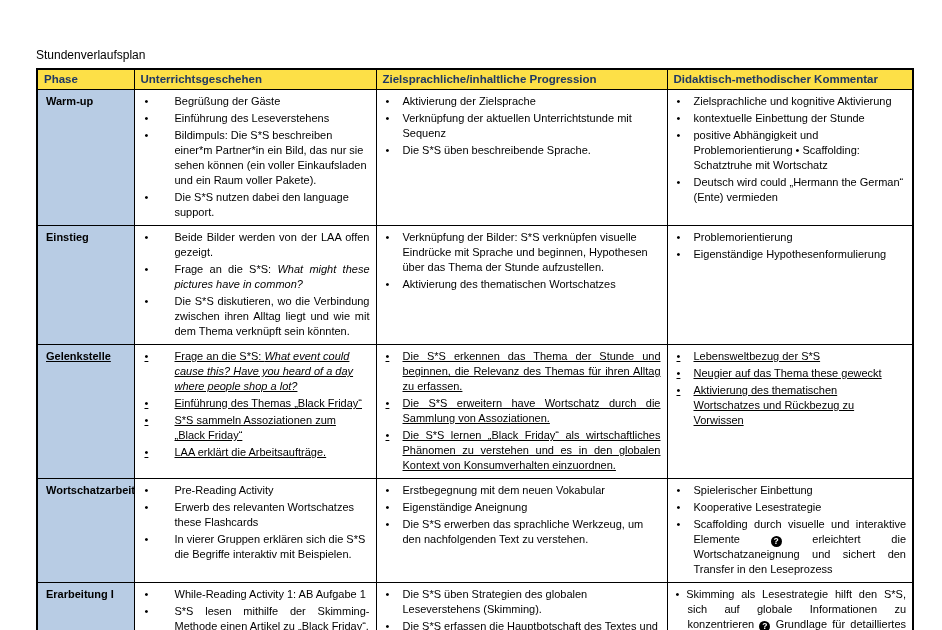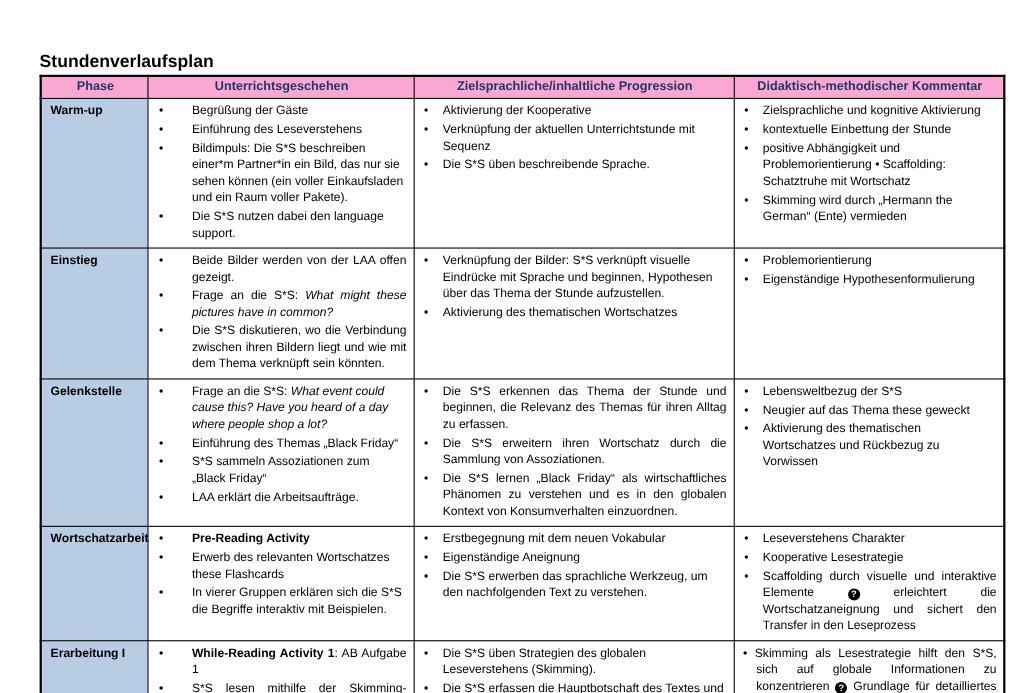--- a/index.html
+++ b/index.html
@@ -2,54 +2,54 @@
 <html><head>
 <meta charset="utf-8">
 <style>
   html,body{margin:0;padding:0;}
   body{
     width:942px;height:630px;background:#ffffff;
     font-family:"Liberation Sans", sans-serif;color:#000;
     -webkit-font-smoothing:antialiased;
   }
   .page{position:relative;width:942px;height:630px;background:#fff;overflow:hidden;}
-  .doc-title{position:absolute;left:36px;top:48px;font-size:16px;font-weight:bold;}
+  .doc-title{position:absolute;left:36px;top:48px;font-size:12px;font-weight:normal;}
   table.plan{
     position:absolute;left:36px;top:68px;width:877px;
     border-collapse:collapse;table-layout:fixed;
     border:2px solid #000;
   }
   table.plan th, table.plan td{
     border:1px solid #000;vertical-align:top;
     font-size:11px;line-height:15px;
   }
   table.plan thead tr{height:19px;}
   table.plan th{
-    background:#f9a8d4;color:#1f3864;text-align:center;
+    background:#fde047;color:#1f3864;text-align:left;
     font-weight:bold;font-size:11.5px;padding:2px 4px 2px 6px;
   }
   td.phase-cell{
     background:#b8cce4;font-weight:bold;color:#000;
     padding:4px 4px 4px 8px;
     margin-top:47px;
   }
   td.content-cell{padding:4px 4px 3px 0;background:#fff;}
   .bullet{display:flex;margin:0 0 2px 0;}
   .col-c2 .bullet{padding-left:10px;}
   .col-c2 .marker{flex:0 0 30px;}
   .col-c3 .bullet,.col-c4 .bullet{padding-left:9px;}
   .col-c3 .marker,.col-c4 .marker{flex:0 0 17px;}
   .marker{text-align:left;}
   .btext{flex:1;padding-right:2px;}
   .justify .btext{text-align:justify;}
   .tight-p{
     padding-left:16px;text-indent:-12px;margin:0 2px 2px 4px;
     text-align:justify;
   }
-  .run-b{font-weight:bold;}
+  .run-b{font-weight:normal;}
   .run-i{font-style:italic;}
   .qicon{
     display:inline-block;width:11px;height:11px;border-radius:50%;
     background:#000;color:#fff;font-size:8.5px;line-height:11px;
     text-align:center;font-weight:bold;vertical-align:-1px;
     text-indent:0;
   }
 </style>
 </head>
 <body>
@@ -88,21 +88,21 @@
               <div class="btext"><span>Bildimpuls: Die S*S beschreiben einer*m Partner*in ein Bild, das nur sie sehen können (ein voller Einkaufsladen und ein Raum voller Pakete).</span></div>
             </div>
             <div class="bullet">
               <span class="marker">•</span>
               <div class="btext"><span>Die S*S nutzen dabei den language support.</span></div>
             </div>
           </td>
           <td class="content-cell col-c3">
             <div class="bullet">
               <span class="marker">•</span>
-              <div class="btext"><span>Aktivierung der Kooperative</span></div>
+              <div class="btext"><span>Aktivierung der Zielsprache</span></div>
             </div>
             <div class="bullet">
               <span class="marker">•</span>
               <div class="btext"><span>Verknüpfung der aktuellen Unterrichtstunde mit Sequenz</span></div>
             </div>
             <div class="bullet">
               <span class="marker">•</span>
               <div class="btext"><span>Die S*S üben beschreibende Sprache.</span></div>
             </div>
           </td>
@@ -114,62 +114,62 @@
             <div class="bullet">
               <span class="marker">•</span>
               <div class="btext"><span>kontextuelle Einbettung der Stunde</span></div>
             </div>
             <div class="bullet">
               <span class="marker">•</span>
               <div class="btext"><span>positive Abhängigkeit und Problemorientierung • Scaffolding: Schatztruhe mit Wortschatz</span></div>
             </div>
             <div class="bullet">
               <span class="marker">•</span>
-              <div class="btext"><span>Skimming wird durch „Hermann the German“ (Ente) vermieden</span></div>
+              <div class="btext"><span>Deutsch wird could „Hermann the German“ (Ente) vermieden</span></div>
             </div>
           </td>
         </tr>
         <tr style="height: 112px;">
           <td class="phase-cell">Einstieg</td>
           <td class="content-cell col-c2 justify">
             <div class="bullet">
               <span class="marker">•</span>
               <div class="btext"><span>Beide Bilder werden von der LAA offen gezeigt.</span></div>
             </div>
             <div class="bullet">
               <span class="marker">•</span>
               <div class="btext"><span>Frage an die S*S: </span><span class="run-i">What might these pictures have in common?</span></div>
             </div>
             <div class="bullet">
               <span class="marker">•</span>
-              <div class="btext"><span>Die S*S diskutieren, wo die Verbindung zwischen ihren Bildern liegt und wie mit dem Thema verknüpft sein könnten.</span></div>
-            </div>
-          </td>
-          <td class="content-cell col-c3">
-            <div class="bullet">
-              <span class="marker">•</span>
-              <div class="btext"><span>Verknüpfung der Bilder: S*S verknüpft visuelle Eindrücke mit Sprache und beginnen, Hypothesen über das Thema der Stunde aufzustellen.</span></div>
+              <div class="btext"><span>Die S*S diskutieren, wo die Verbindung zwischen ihren Alltag liegt und wie mit dem Thema verknüpft sein könnten.</span></div>
+            </div>
+          </td>
+          <td class="content-cell col-c3">
+            <div class="bullet">
+              <span class="marker">•</span>
+              <div class="btext"><span>Verknüpfung der Bilder: S*S verknüpfen visuelle Eindrücke mit Sprache und beginnen, Hypothesen über das Thema der Stunde aufzustellen.</span></div>
             </div>
             <div class="bullet">
               <span class="marker">•</span>
               <div class="btext"><span>Aktivierung des thematischen Wortschatzes</span></div>
             </div>
           </td>
           <td class="content-cell col-c4">
             <div class="bullet">
               <span class="marker">•</span>
               <div class="btext"><span>Problemorientierung</span></div>
             </div>
             <div class="bullet">
               <span class="marker">•</span>
               <div class="btext"><span>Eigenständige Hypothesenformulierung</span></div>
             </div>
           </td>
         </tr>
-        <tr style="height: 110px;">
+        <tr style="height: 110px; text-decoration: underline;">
           <td class="phase-cell">Gelenkstelle</td>
           <td class="content-cell col-c2">
             <div class="bullet">
               <span class="marker">•</span>
               <div class="btext"><span>Frage an die S*S: </span><span class="run-i">What event could cause this? Have you heard of a day where people shop a lot?</span></div>
             </div>
             <div class="bullet">
               <span class="marker">•</span>
               <div class="btext"><span>Einführung des Themas „Black Friday“</span></div>
             </div>
@@ -182,21 +182,21 @@
               <div class="btext"><span>LAA erklärt die Arbeitsaufträge.</span></div>
             </div>
           </td>
           <td class="content-cell col-c3 justify">
             <div class="bullet">
               <span class="marker">•</span>
               <div class="btext"><span>Die S*S erkennen das Thema der Stunde und beginnen, die Relevanz des Themas für ihren Alltag zu erfassen.</span></div>
             </div>
             <div class="bullet">
               <span class="marker">•</span>
-              <div class="btext"><span>Die S*S erweitern ihren Wortschatz durch die Sammlung von Assoziationen.</span></div>
+              <div class="btext"><span>Die S*S erweitern have Wortschatz durch die Sammlung von Assoziationen.</span></div>
             </div>
             <div class="bullet">
               <span class="marker">•</span>
               <div class="btext"><span>Die S*S lernen „Black Friday“ als wirtschaftliches Phänomen zu verstehen und es in den globalen Kontext von Konsumverhalten einzuordnen.</span></div>
             </div>
           </td>
           <td class="content-cell col-c4">
             <div class="bullet">
               <span class="marker">•</span>
               <div class="btext"><span>Lebensweltbezug der S*S</span></div>
@@ -237,21 +237,21 @@
               <div class="btext"><span>Eigenständige Aneignung</span></div>
             </div>
             <div class="bullet">
               <span class="marker">•</span>
               <div class="btext"><span>Die S*S erwerben das sprachliche Werkzeug, um den nachfolgenden Text zu verstehen.</span></div>
             </div>
           </td>
           <td class="content-cell col-c4 justify">
             <div class="bullet">
               <span class="marker">•</span>
-              <div class="btext"><span>Leseverstehens Charakter</span></div>
+              <div class="btext"><span>Spielerischer Einbettung</span></div>
             </div>
             <div class="bullet">
               <span class="marker">•</span>
               <div class="btext"><span>Kooperative Lesestrategie</span></div>
             </div>
             <div class="bullet">
               <span class="marker">•</span>
               <div class="btext"><span>Scaffolding durch visuelle und interaktive Elemente </span><span class="qicon">?</span><span> erleichtert die Wortschatzaneignung und sichert den Transfer in den Leseprozess</span></div>
             </div>
           </td>

